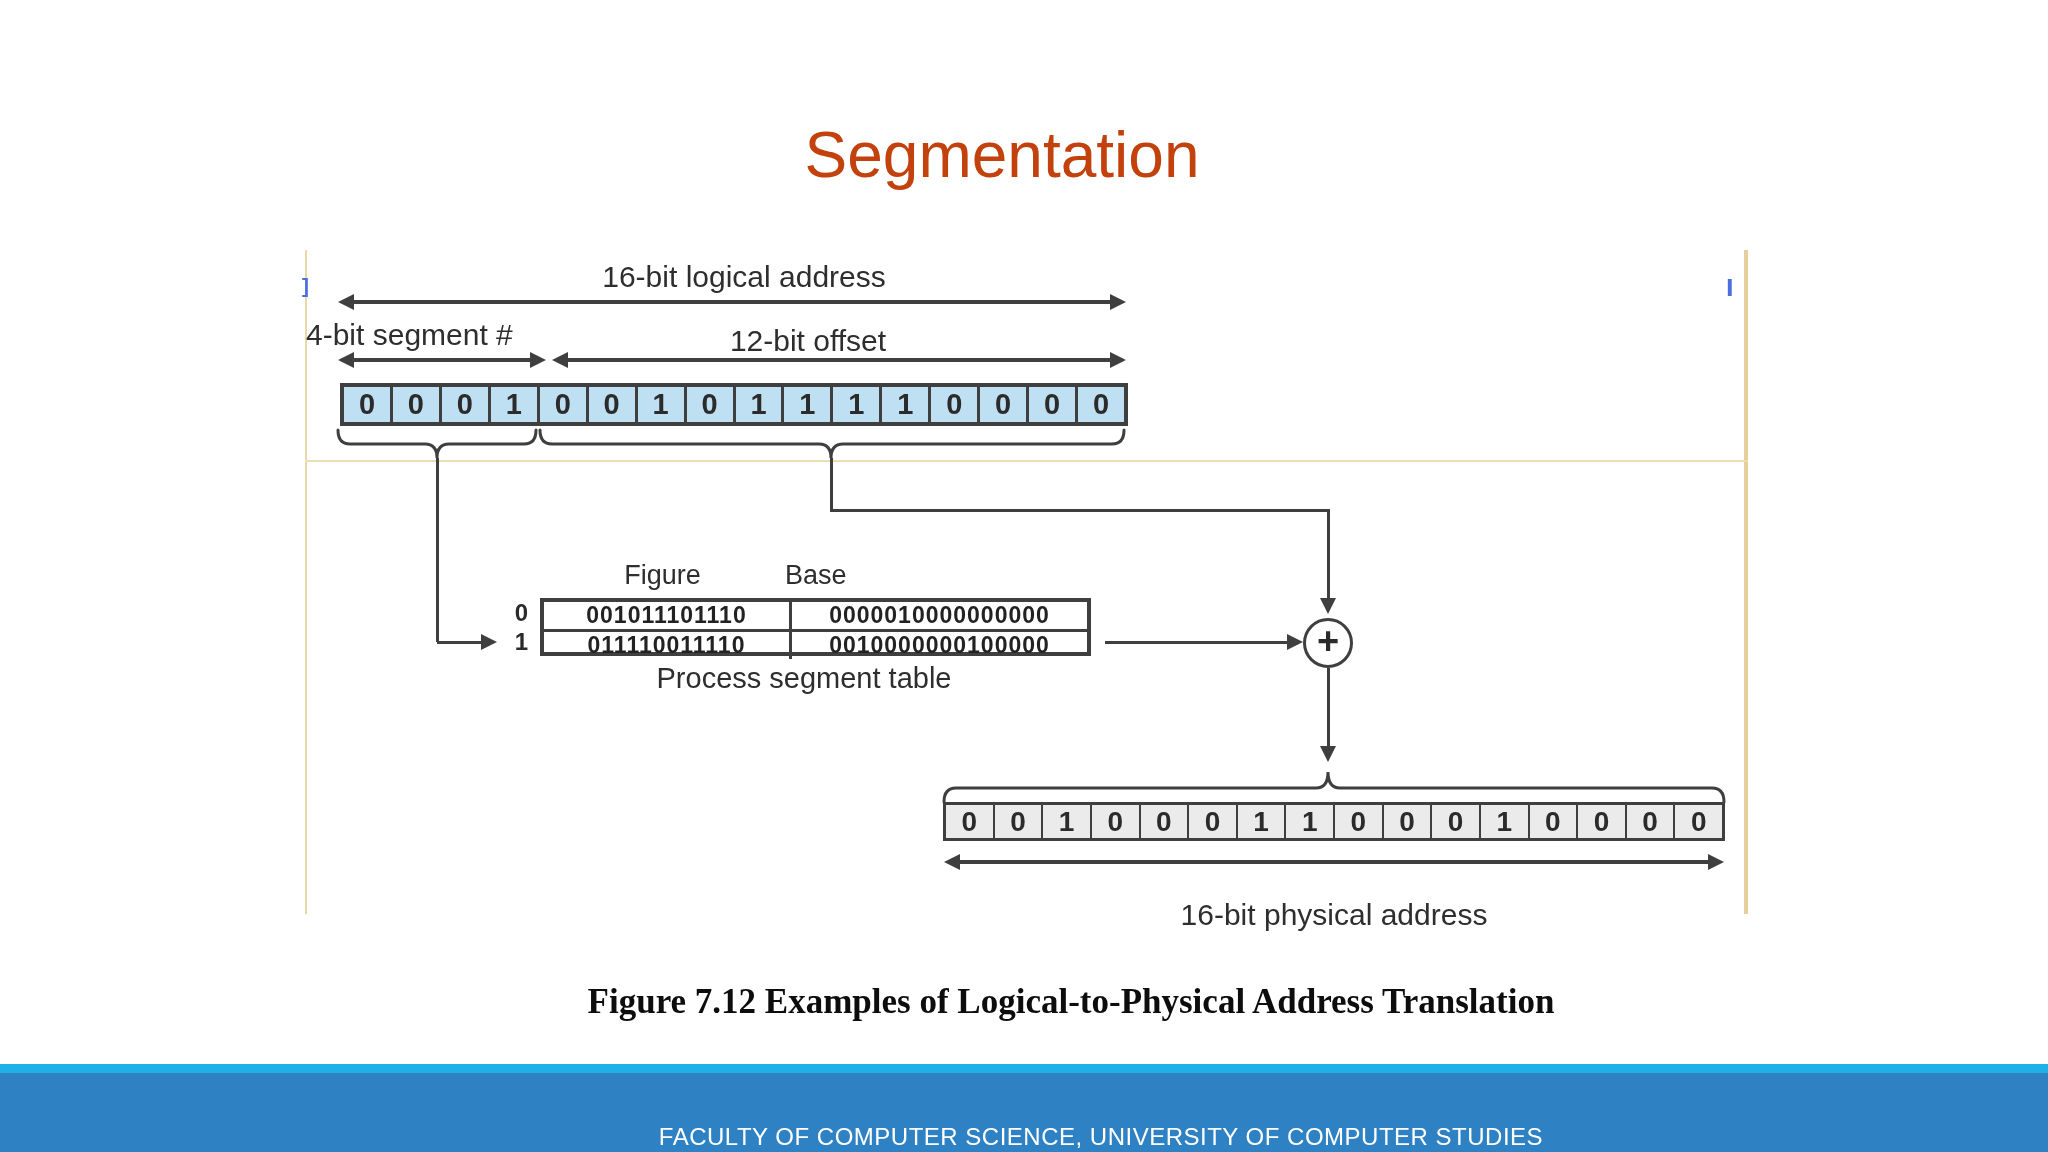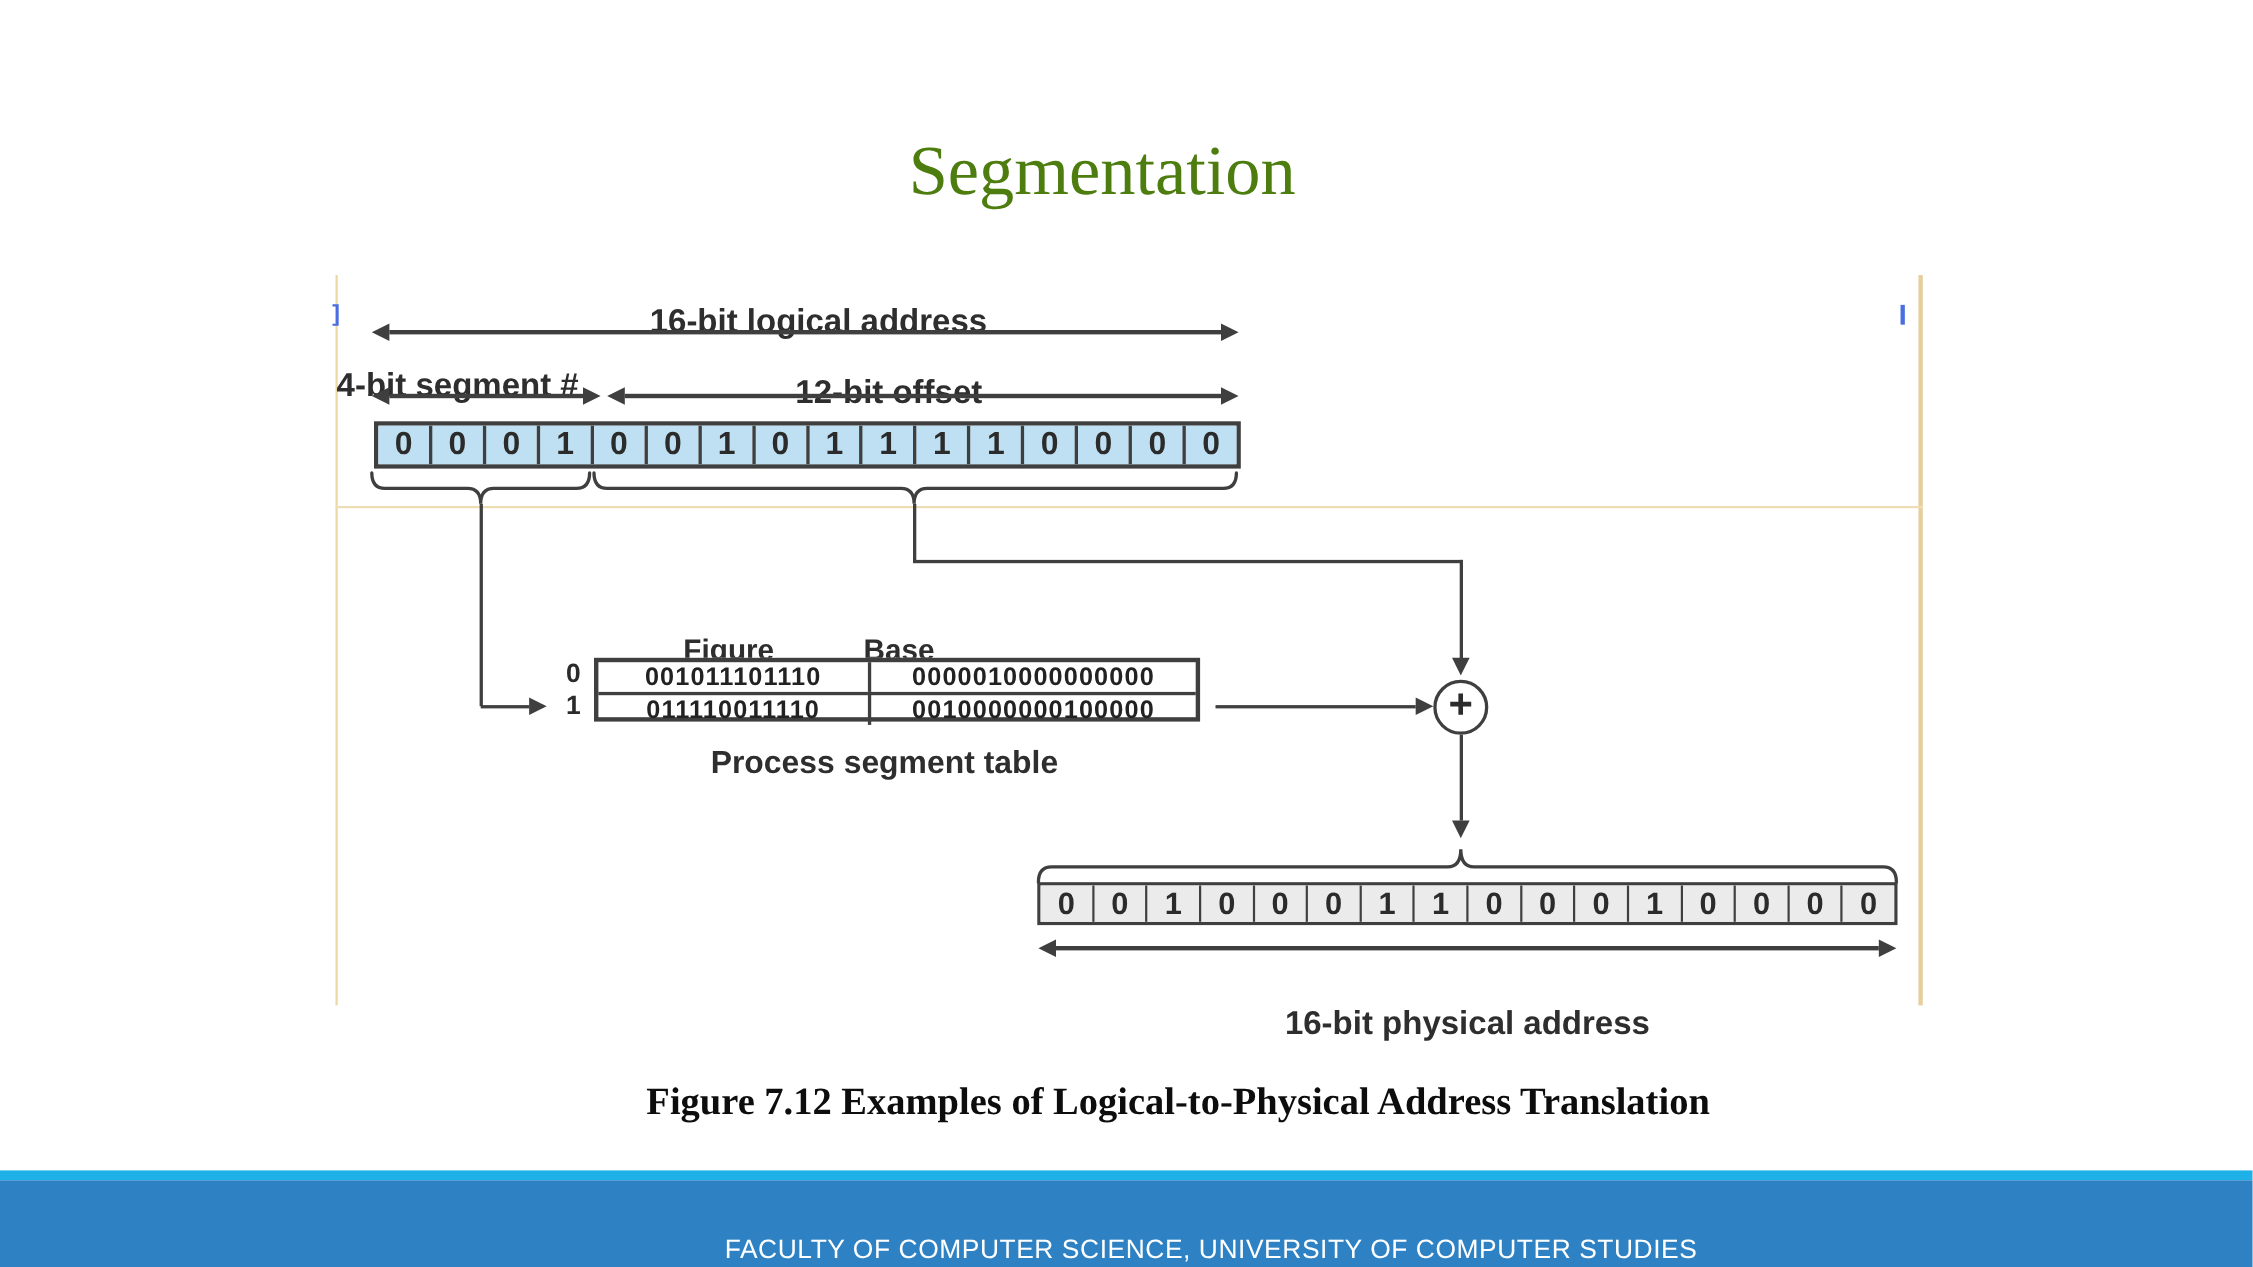--- a/index.html
+++ b/index.html
@@ -1,21 +1,21 @@
 <!DOCTYPE html>
 <html style="--line: #3f3f3f; --logical-cell-fill: #bfe0f2; --physical-cell-fill: #ebebeb; --guide-line: #ecd8a6; --footer-accent: #1eb1e8; --footer-band: #2e82c4; --cursor-blue: #4a6ee0;"><head>
 <meta charset="utf-8">
 <style>
   html,body{margin:0;padding:0;background:#ffffff;}
   .slide{position:relative;width:2048px;height:1152px;background:#fff;overflow:hidden;
          font-family:"Liberation Sans",sans-serif;}
 
   
   .title{position:absolute;left:0;top:118px;width:2004px;text-align:center;
-         font-family:Liberation Serif, serif;font-size:64px;font-weight:400;color:#4d7c0f;}
+         font-family:Liberation Sans, sans-serif;font-size:64px;font-weight:400;color:#c2410c;}
   .caption{position:absolute;left:71px;top:982px;width:2000px;text-align:center;
          font-family:"Liberation Serif",serif;font-size:35px;font-weight:700;color:#0d0d0d;}
 
   
   .footer-accent{position:absolute;left:0;top:1064px;width:2048px;height:9px;
          background:var(--footer-accent,#1eb1e8);}
   .footer{position:absolute;left:0;top:1073px;width:2048px;height:79px;
          background:var(--footer-band,#2e82c4);}
   .footer-text{position:absolute;left:154px;top:30px;width:1894px;text-align:center;
          font-size:24px;color:#ffffff;letter-spacing:0.5px;margin-top:20px;}
@@ -23,21 +23,21 @@
   
   .guide{position:absolute;background:var(--guide-line,#ecd8a6);}
   .guide.v-left{left:305px;top:250px;width:2px;height:664px;}
   .guide.v-right{left:1744px;top:250px;width:4px;height:664px;background:#e6cf9d;}
   .guide.h-mid{left:305px;top:460px;width:1443px;height:2px;background:#eedcb2;}
   .cursor-mark{position:absolute;color:var(--cursor-blue,#4a6ee0);font-weight:900;}
   .cursor-mark.left{left:302px;top:274px;font-size:21px;}
   .cursor-mark.right{left:1727px;top:275px;font-size:19px;transform:scaleX(1.6);}
 
   
-  .lbl{position:absolute;font-weight:700;color:#2e2e2e;white-space:nowrap;margin-top:16px;}
+  .lbl{position:absolute;font-weight:400;color:#2e2e2e;white-space:nowrap;}
   .lbl.logical{left:344px;top:260px;width:800px;text-align:center;font-size:30px;}
   .lbl.segment{left:306px;top:318px;font-size:30px;}
   .lbl.offset{left:531px;top:324px;width:554px;text-align:center;font-size:30px;}
   .lbl.len-hdr{left:540px;top:560px;width:245px;text-align:center;font-size:27px;}
   .lbl.base-hdr{left:785px;top:560px;width:320px;text-align:left;font-size:27px;}
   .lbl.tbl-caption{left:504px;top:662px;width:600px;text-align:center;font-size:29px;}
   .lbl.physical{left:1034px;top:898px;width:600px;text-align:center;font-size:30px;}
 
   
   .bitrow{position:absolute;display:flex;border:4px solid var(--line,#3f3f3f);box-sizing:border-box;}

